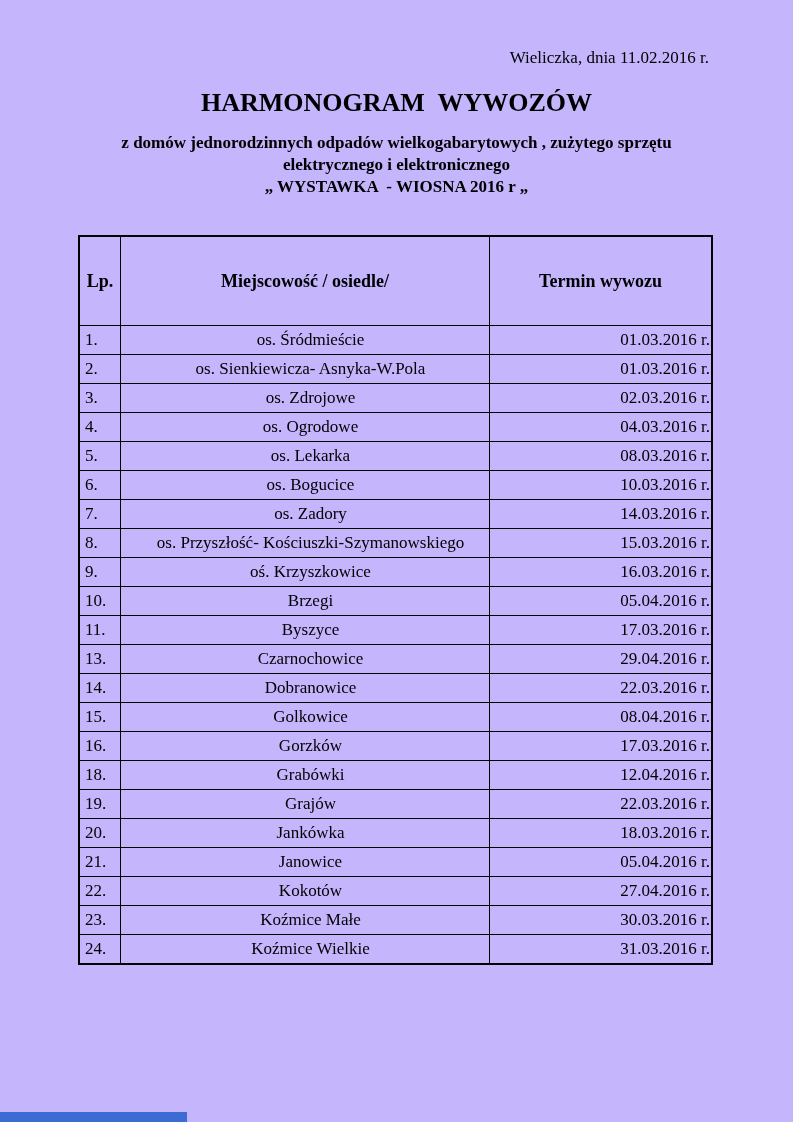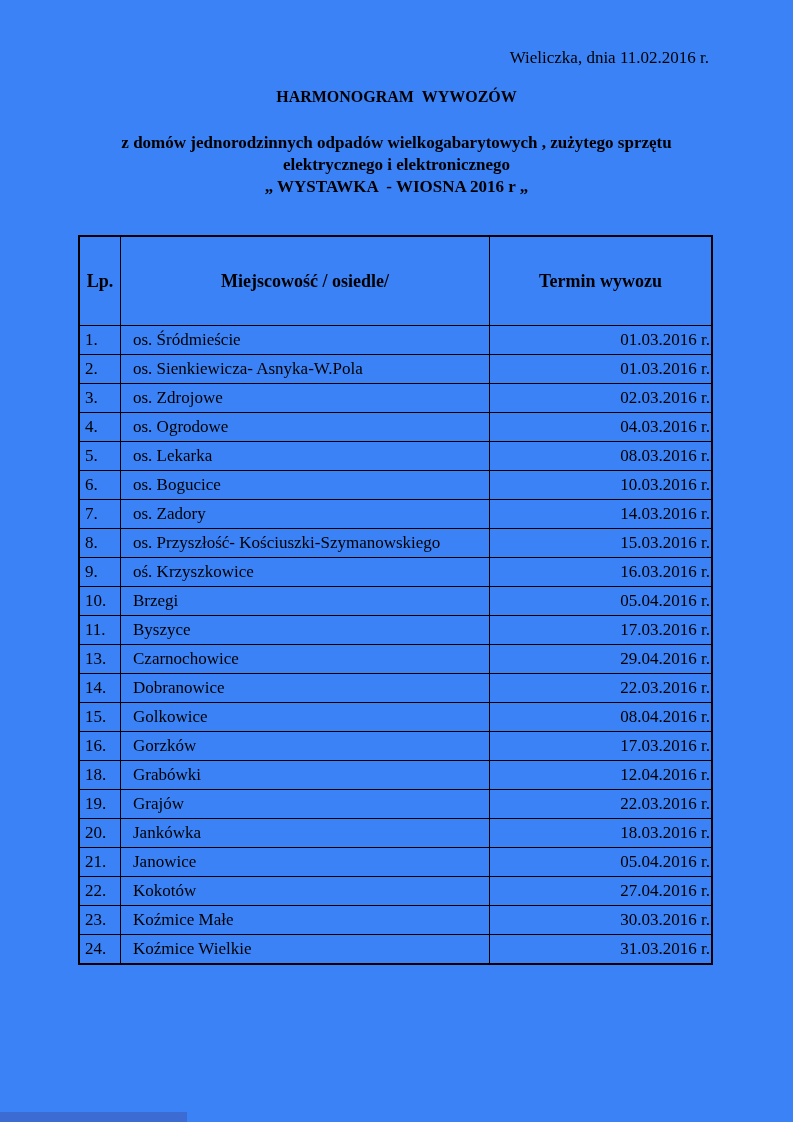--- a/index.html
+++ b/index.html
@@ -4,39 +4,39 @@
 <style>
   html, body {
     margin: 0;
     padding: 0;
     background: #ffffff;
   }
   .page {
     position: relative;
     width: 793px;
     height: 1122px;
-    background: #3b82f6;
+    background: #c4b5fd;
     color: #000000;
     font-family: "Liberation Serif", serif;
     overflow: hidden;
   }
   .date-line {
     position: absolute;
     top: 48px;
     right: 84px;
     font-size: 17px;
     white-space: pre;
   }
   .doc-title {
     position: absolute;
     top: 88px;
     left: 0;
     width: 100%;
     text-align: center;
-    font-size: 16px;
+    font-size: 26px;
     font-weight: bold;
     white-space: pre-wrap;
   }
   .doc-subtitle {
     position: absolute;
     top: 132px;
     left: 0;
     width: 100%;
     text-align: center;
     font-size: 17px;
@@ -69,21 +69,21 @@
     font-weight: normal;
     vertical-align: middle;
     height: 28px;
     padding-top: 0;
     padding-bottom: 0;
   }
   .col-lp    { width: 38px; }
   .col-place { width: 366px; }
   .col-date  { width: 219px; }
   td.c-lp    { padding-left: 5px;  text-align: left; }
-  td.c-place { padding-left: 12px;  text-align: left; }
+  td.c-place { padding-left: 12px;  text-align: center; }
   td.c-date  { padding-left: 6px;  text-align: right; }
   .accent-bar {
     position: absolute;
     left: 0;
     bottom: 0;
     width: 187px;
     height: 10px;
   }
 </style>
 </head>

